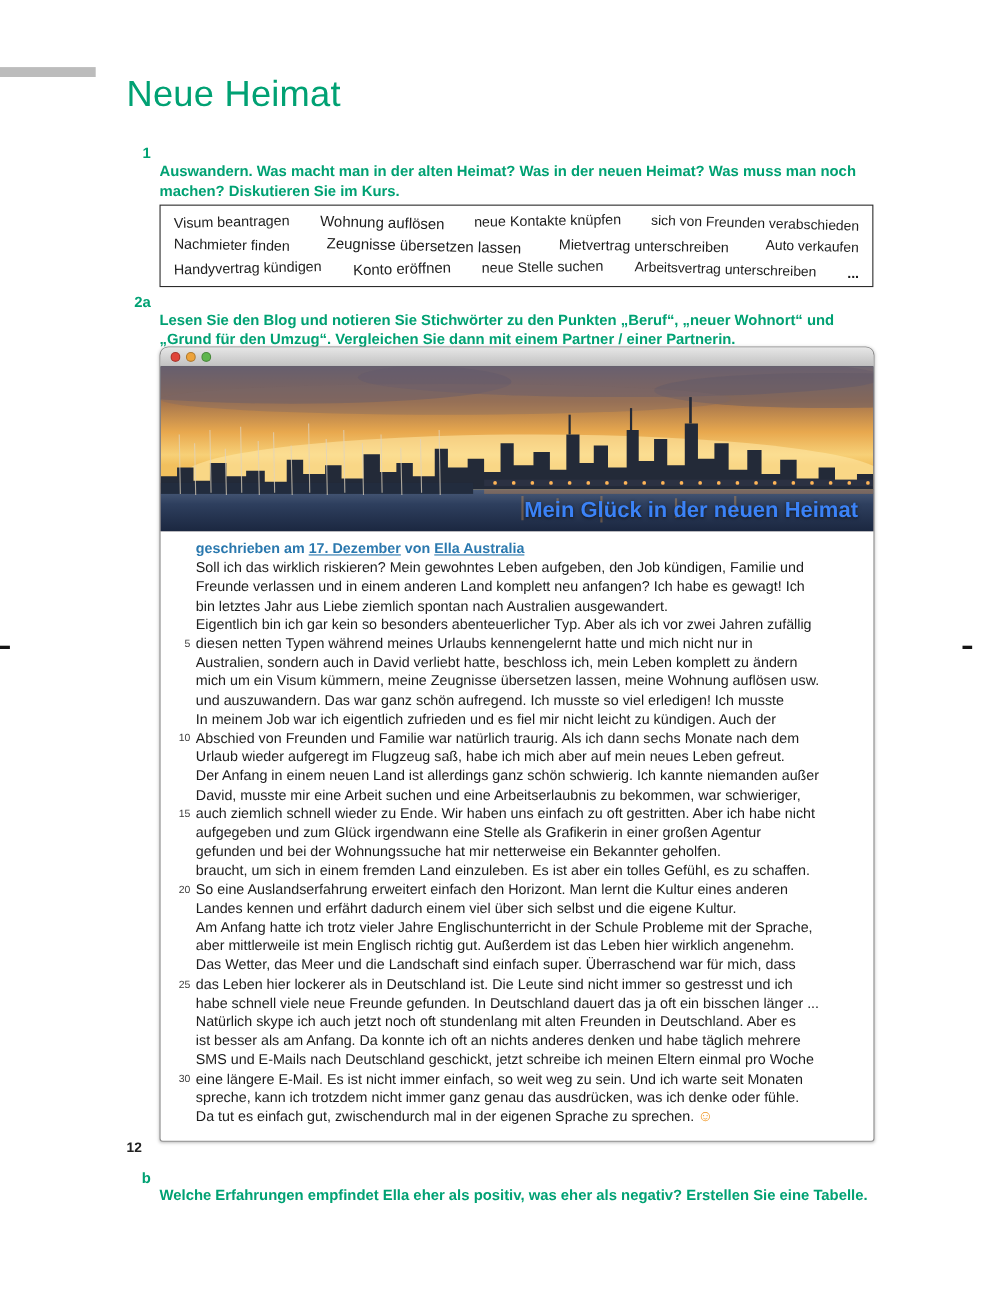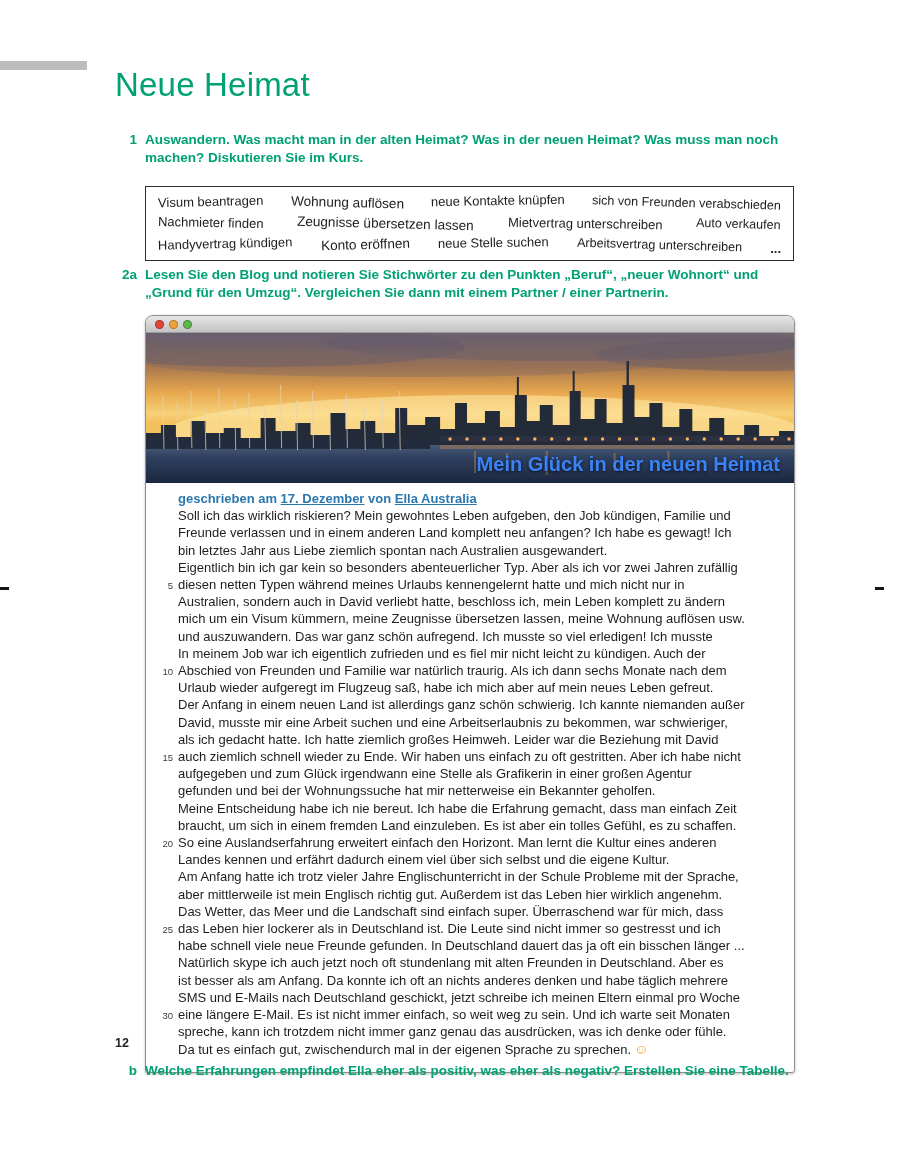--- a/index.html
+++ b/index.html
@@ -15,21 +15,21 @@
 
   .deco-bar{position:absolute;left:0;top:61px;width:87px;height:9px;background:#bcbcbc;}
   .print-mark{position:absolute;top:587px;width:9px;height:3px;background:#151515;}
   .print-mark.left{left:0;}
   .print-mark.right{right:0;}
 
   .page-title{position:absolute;left:115px;top:44px;font-size:33px;font-weight:400;color:var(--accent-green);letter-spacing:.2px;}
 
   .ex{position:absolute;left:115px;width:692px;color:var(--accent-green);font-weight:bold;font-size:13.5px;line-height:17.5px;}
   .ex-num{position:absolute;left:0;top:0;width:22px;text-align:right;}
-  .ex-text{margin:0 0 0 30px;width:658px;}
+  .ex-text{margin:16px 0 0 30px;width:658px;}
   .ex1{top:131px;}
   .ex2a{top:266px;}
   .exb{top:1062px;}
 
   .wordbox{position:absolute;left:145px;top:186px;width:649px;height:75px;border:1px solid #2c2c2c;color:var(--text-dark);}
   .wb-row{display:flex;justify-content:space-between;align-items:baseline;padding:0 12px;margin-top:7px;font-size:13px;line-height:14px;}
   .wb-row:first-of-type{margin-top:8px;}
   .wb-item{display:inline-block;white-space:nowrap;}
   .wb-row .wb-item:nth-of-type(1){transform:rotate(-1.4deg);}
   .wb-row .wb-item:nth-of-type(2){transform:rotate(1.5deg) translateY(1px);font-size:13.6px;}
@@ -224,39 +224,33 @@
           </div>
 
           <div class="blog-line">
             <span class="line-no"></span><span class="line-text">Der Anfang in einem neuen Land ist allerdings ganz schön schwierig. Ich kannte niemanden außer</span><span class="smiley"></span>
           </div>
 
           <div class="blog-line">
             <span class="line-no"></span><span class="line-text">David, musste mir eine Arbeit suchen und eine Arbeitserlaubnis zu bekommen, war schwieriger,</span><span class="smiley"></span>
           </div>
 
-          <div class="blog-line">
-            <span class="line-no"></span><span class="line-text">als ich gedacht hatte. Ich hatte ziemlich großes Heimweh. Leider war die Beziehung mit David</span><span class="smiley"></span>
-          </div>
 
           <div class="blog-line">
             <span class="line-no">15</span><span class="line-text">auch ziemlich schnell wieder zu Ende. Wir haben uns einfach zu oft gestritten. Aber ich habe nicht</span><span class="smiley"></span>
           </div>
 
           <div class="blog-line">
             <span class="line-no"></span><span class="line-text">aufgegeben und zum Glück irgendwann eine Stelle als Grafikerin in einer großen Agentur</span><span class="smiley"></span>
           </div>
 
           <div class="blog-line">
             <span class="line-no"></span><span class="line-text">gefunden und bei der Wohnungssuche hat mir netterweise ein Bekannter geholfen.</span><span class="smiley"></span>
           </div>
 
-          <div class="blog-line">
-            <span class="line-no"></span><span class="line-text">Meine Entscheidung habe ich nie bereut. Ich habe die Erfahrung gemacht, dass man einfach Zeit</span><span class="smiley"></span>
-          </div>
 
           <div class="blog-line">
             <span class="line-no"></span><span class="line-text">braucht, um sich in einem fremden Land einzuleben. Es ist aber ein tolles Gefühl, es zu schaffen.</span><span class="smiley"></span>
           </div>
 
           <div class="blog-line">
             <span class="line-no">20</span><span class="line-text">So eine Auslandserfahrung erweitert einfach den Horizont. Man lernt die Kultur eines anderen</span><span class="smiley"></span>
           </div>
 
           <div class="blog-line">

